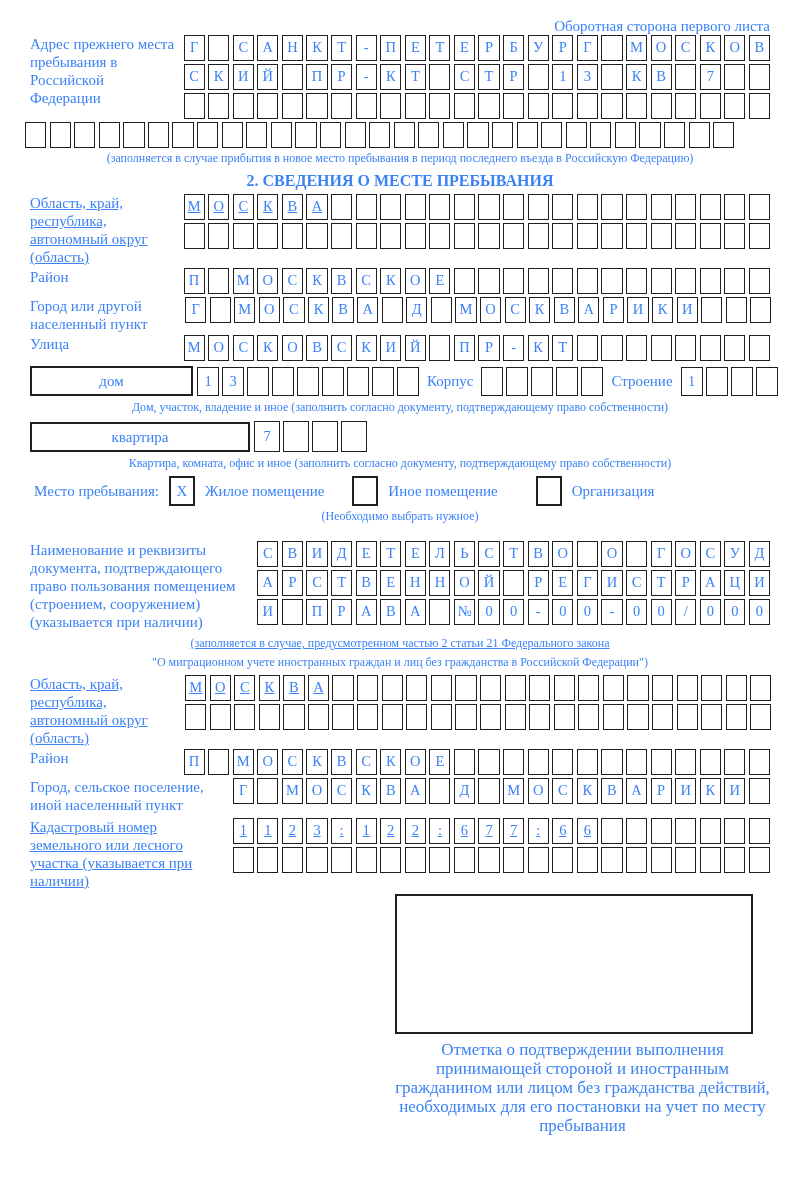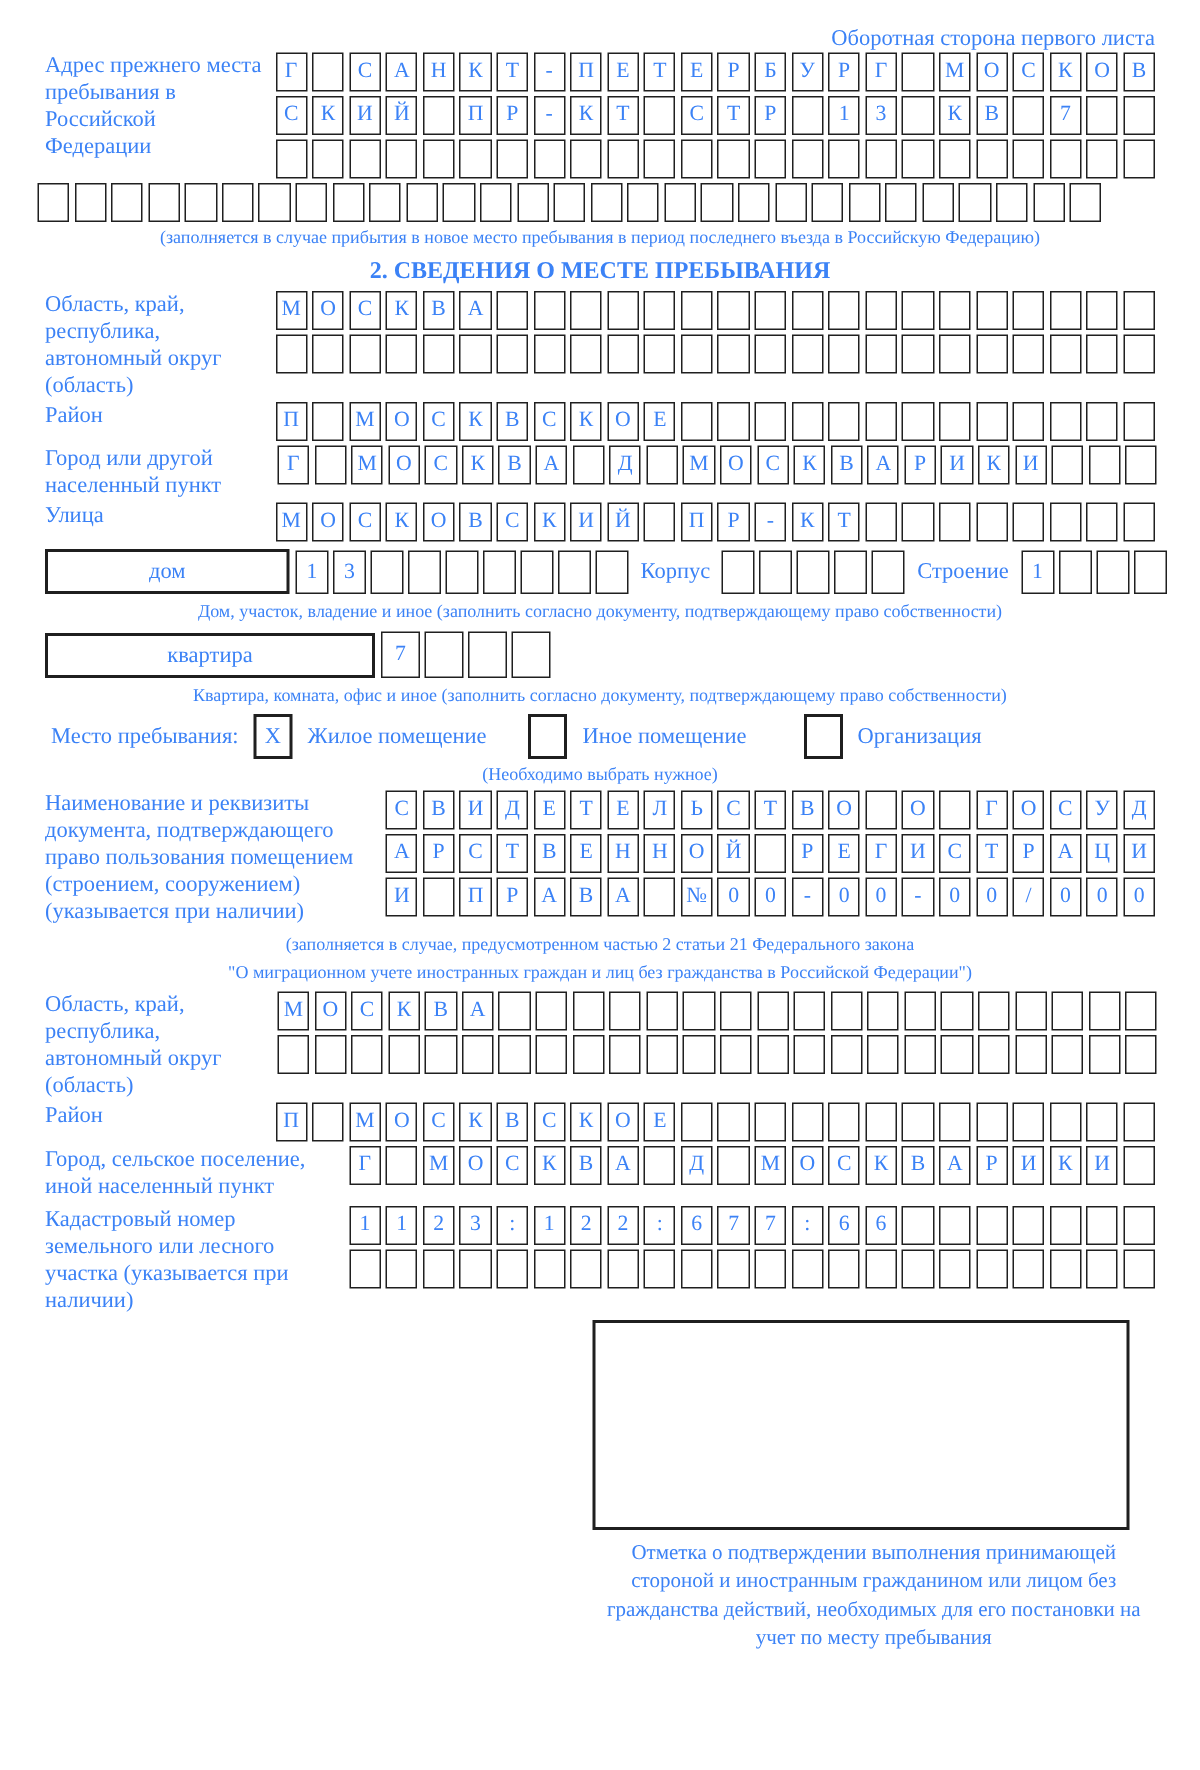--- a/index.html
+++ b/index.html
@@ -13,41 +13,41 @@
   .w148{width:148px;} .w125{width:125px;} .w155{width:155px;} .w221{width:221px;} .w197{width:197px;}
   .fboxes{flex:1;display:flex;flex-direction:column;gap:3px;align-items:flex-end;}
   .brow{display:flex;gap:3.4px;}
   .cbox{
     width:21.2px;height:26px;box-sizing:border-box;border:1.7px solid #1f1f1f;
     text-align:center;line-height:23px;font-size:14.5px;flex-shrink:0;
   }
   .fullrow{display:flex;gap:3.4px;margin:3px 0 0 25px;}
   .note{text-align:center;font-size:12px;line-height:17px;margin-top:2px;}
   .sec-title{text-align:center;font-weight:bold;font-size:16px;line-height:19px;margin-top:4px;}
-  .mt2{margin-top:2px;} .mt3{margin-top:3px;} .mt4{margin-top:4px;}
-  .mt6{margin-top:2px;} .mt8{margin-top:8px;} .mt14{}
+  .mt2{margin-top:2px;} .mt3{margin-top:3px;} .mt4{margin-top:4px;text-decoration:underline;}
+  .mt6{margin-top:16px;} .mt8{margin-top:8px;} .mt14{}
   .hrow{display:flex;align-items:center;gap:4px;margin:5px 30px 0 30px;}
   .label-box{
     box-sizing:border-box;border:2px solid #1f1f1f;height:30px;line-height:26px;
     text-align:center;flex-shrink:0;
   }
   .lb163{width:163px;} .lb200{width:220px;}
   .bb{gap:3px;}
   .bb .cbox{width:22px;height:29px;line-height:26px;}
   .bigb .cbox{width:26px;height:31px;line-height:28px;}
   .inline-label{margin:0 4px;white-space:nowrap;}
   .stay-row{display:flex;align-items:center;margin:4px 30px 0 34px;gap:10px;}
   .chk{
     width:26px;height:30px;box-sizing:border-box;border:2px solid #1f1f1f;
     text-align:center;line-height:26px;font-size:15px;flex-shrink:0;
   }
   .gap18{width:8px;} .gap28{width:18px;}
   .stamp-wrap{margin:4px 0 0 395px;width:375px;}
   .stamp-box{width:358px;height:140px;box-sizing:border-box;border:2px solid #1f1f1f;}
-  .stamp-caption{width:375px;text-align:center;font-size:14px;line-height:19px;margin-top:6px;}
+  .stamp-caption{width:375px;text-align:center;font-size:17px;line-height:19px;margin-top:6px;}
 </style>
 </head>
 <body>
 
 <div class="page">
 
   <div class="hdr">Оборотная сторона первого листа</div>
 
   <div class="field mt14">
     <div class="flabel w148">Адрес прежнего места пребывания в Российской Федерации</div>

